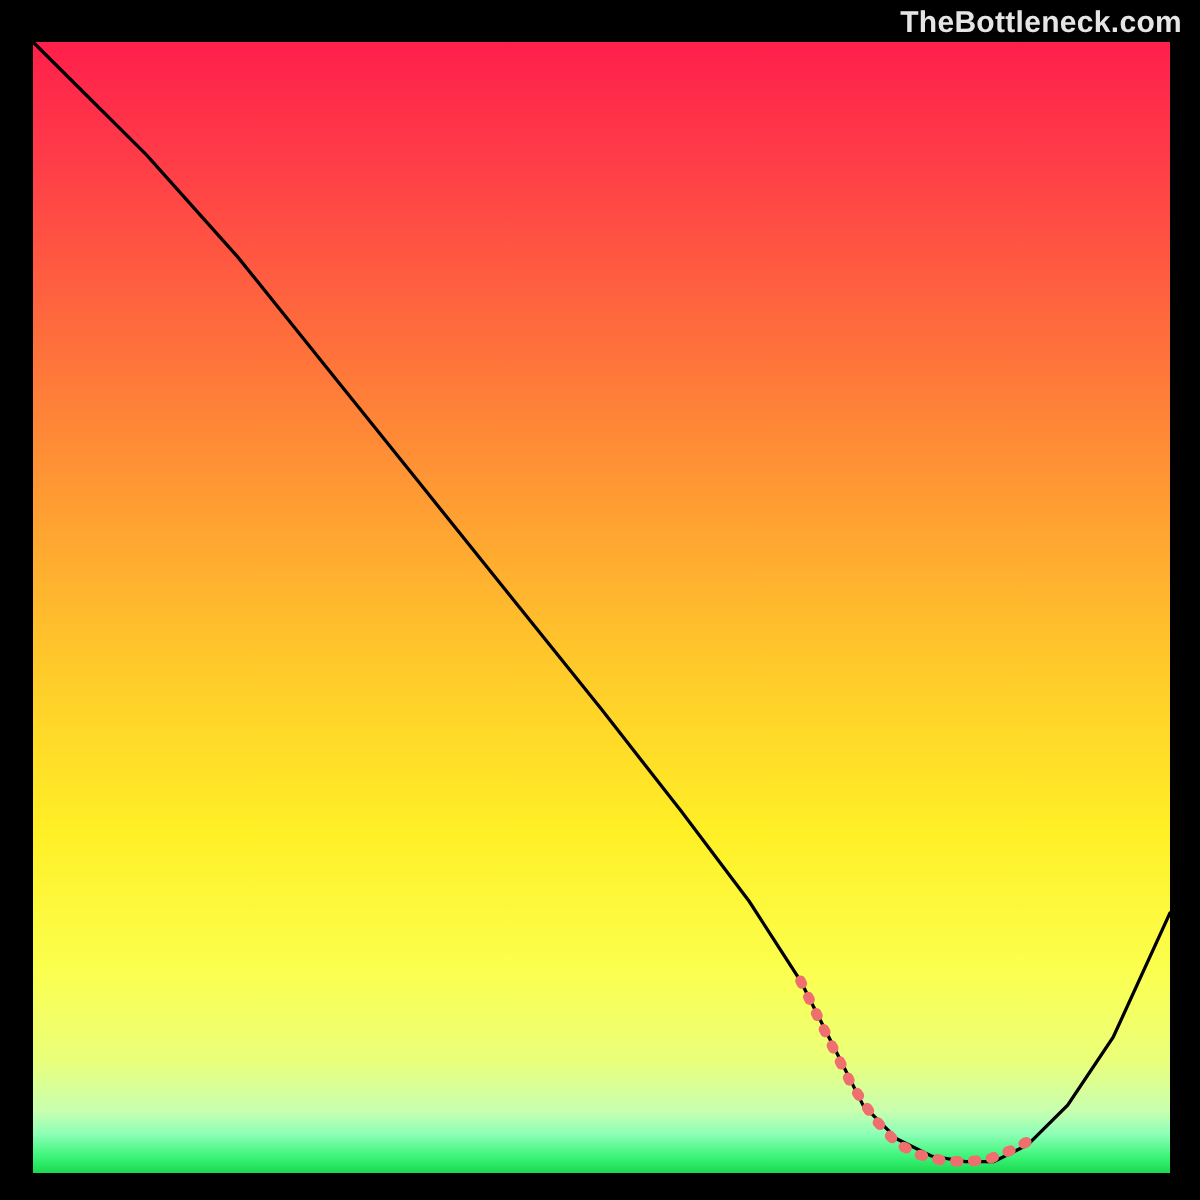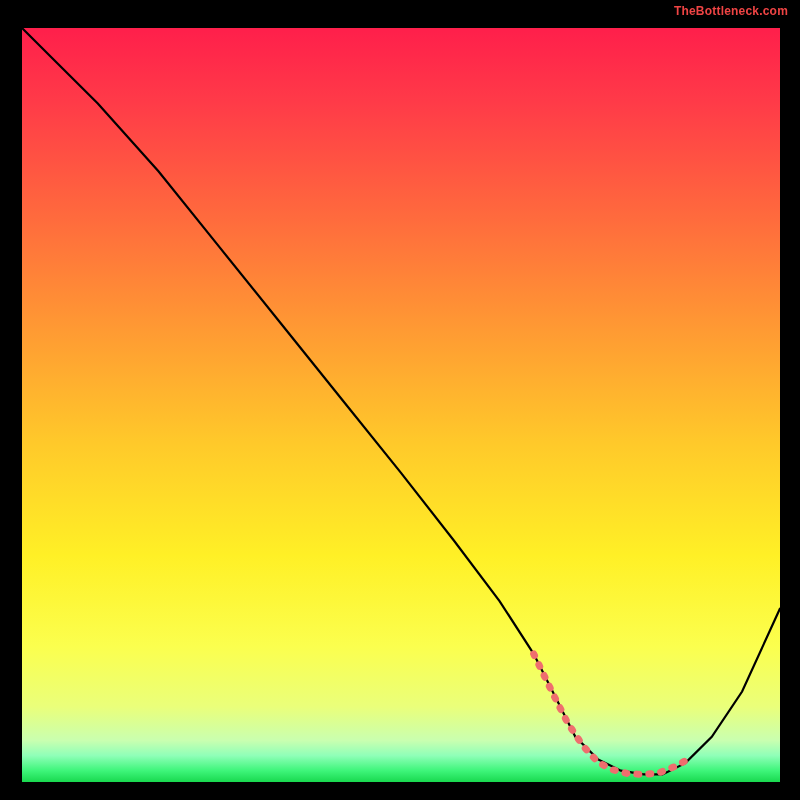--- a/index.html
+++ b/index.html
@@ -20,23 +20,23 @@
     inset: 0;
     width: 800px;
     height: 800px;
     display: block;
   }
   .watermark {
     position: absolute;
     top: 4px;
     right: 12px;
     font-family: Arial, Helvetica, sans-serif;
-    font-size: 12px;
+    font-size: 20px;
     font-weight: 600;
-    color: #ef4444;
+    color: #e5e5e5;
     letter-spacing: 0.2px;
     user-select: none;
   }
 </style>
 </head>
 <body>
 
 <div class="canvas-wrap">
   <svg class="chart" viewBox="0 0 800 800" preserveAspectRatio="none">
     <defs>

